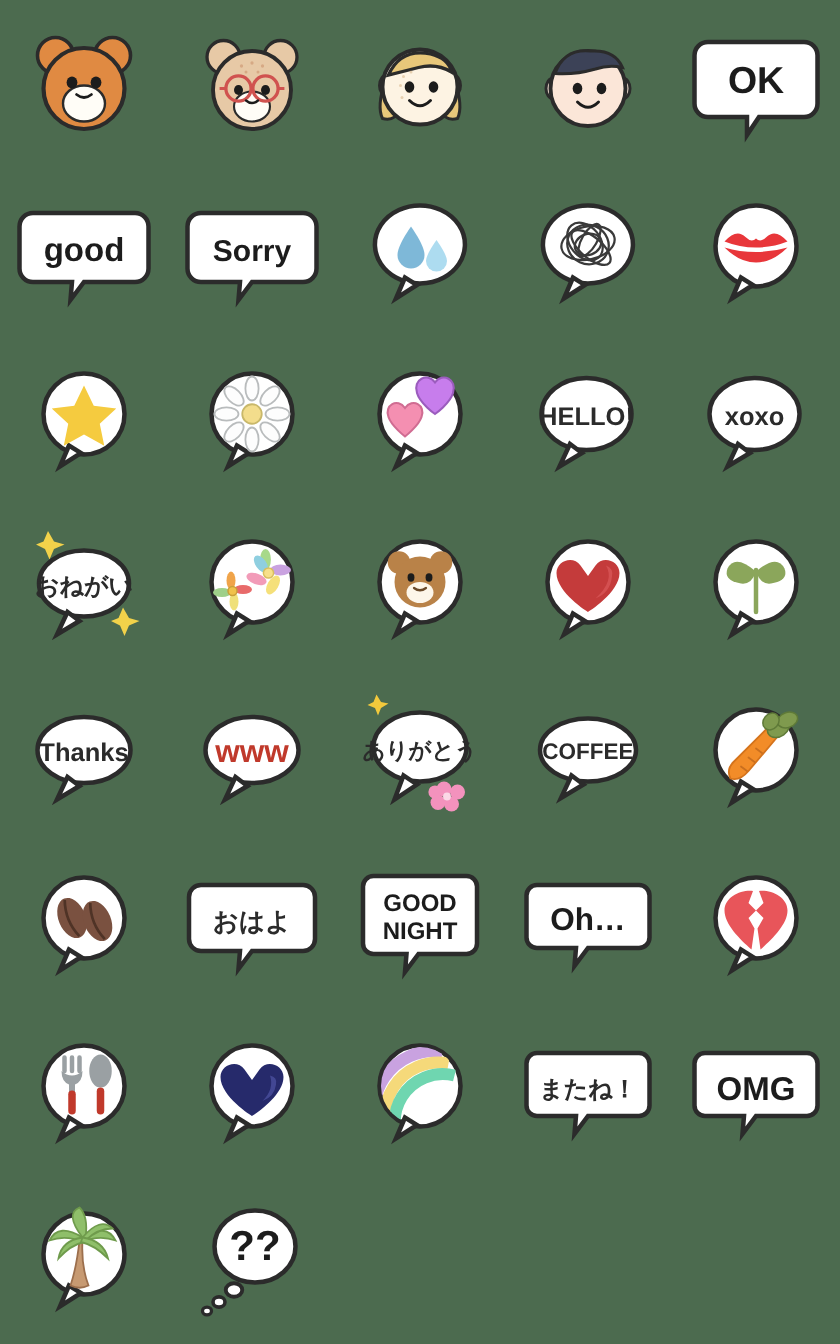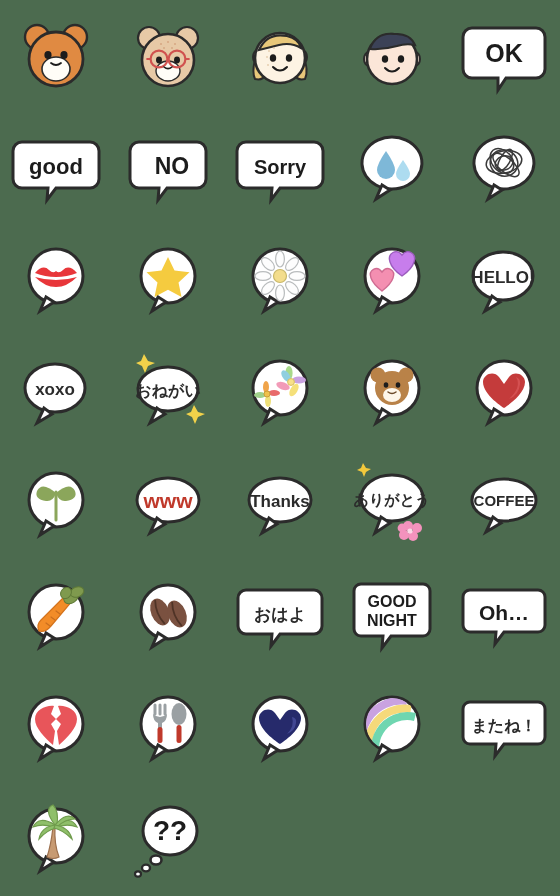--- a/index.html
+++ b/index.html
@@ -105,26 +105,20 @@
     </svg>
   </div>
 
   <div class="cell">
     <svg width="92" height="80" viewBox="0 0 92 80">
       <path d="M12 14 h68 a9 9 0 0 1 9 9 v28 a9 9 0 0 1 -9 9 h-34 l-9 12 l1 -12 h-26 a9 9 0 0 1 -9 -9 v-28 a9 9 0 0 1 9 -9 z" fill="#ffffff" stroke="#2b2b2b" stroke-width="3"></path>
       <text class="bt" x="46" y="46" text-anchor="middle" font-size="22" fill="#1c1c1c">good</text>
     </svg>
   </div>
 
-  <div class="cell">
-    <svg width="86" height="80" viewBox="0 0 86 80">
-      <path d="M14 14 h58 a9 9 0 0 1 9 9 v28 a9 9 0 0 1 -9 9 h-30 l-9 12 l1 -12 h-20 a9 9 0 0 1 -9 -9 v-28 a9 9 0 0 1 9 -9 z" fill="#ffffff" stroke="#2b2b2b" stroke-width="3"></path>
-      <text class="bt" x="47" y="46" text-anchor="middle" font-size="23" fill="#1c1c1c">NO</text>
-    </svg>
-  </div>
 
   <div class="cell">
     <svg width="92" height="80" viewBox="0 0 92 80">
       <path d="M12 14 h68 a9 9 0 0 1 9 9 v28 a9 9 0 0 1 -9 9 h-34 l-9 12 l1 -12 h-26 a9 9 0 0 1 -9 -9 v-28 a9 9 0 0 1 9 -9 z" fill="#ffffff" stroke="#2b2b2b" stroke-width="3"></path>
       <text class="bt" x="46" y="46" text-anchor="middle" font-size="20" fill="#1c1c1c">Sorry</text>
     </svg>
   </div>
 
   <div class="cell">
     <svg width="86" height="82" viewBox="0 0 86 82">
@@ -273,29 +267,29 @@
       <path d="M43 30 q-14 -12 -19 -2 q-3 8 9 10 q7 1 10 -8 z" fill="#8ba65b"></path>
       <path d="M43 30 q14 -12 19 -2 q3 8 -9 10 q-7 1 -10 -8 z" fill="#8ba65b"></path>
       <path d="M43 29 v28" stroke="#8ba65b" stroke-width="3" stroke-linecap="round"></path>
     </svg>
   </div>
 
   <div class="cell">
     <svg width="92" height="82" viewBox="0 0 92 82">
       <ellipse cx="46" cy="37" rx="31" ry="22" fill="#ffffff" stroke="#2b2b2b" stroke-width="3"></ellipse>
       <path d="M35 55 l-7 15 l15 -9 z" fill="#ffffff" stroke="#2b2b2b" stroke-width="3"></path>
-      <text class="bt" x="46" y="45" text-anchor="middle" font-size="21" fill="#c0392b">www</text>
+      <text class="bt" x="46" y="44" text-anchor="middle" font-size="17" fill="#2b2b2b">Thanks</text>
     </svg>
   </div>
 
   <div class="cell">
     <svg width="92" height="82" viewBox="0 0 92 82">
       <ellipse cx="46" cy="37" rx="31" ry="22" fill="#ffffff" stroke="#2b2b2b" stroke-width="3"></ellipse>
       <path d="M35 55 l-7 15 l15 -9 z" fill="#ffffff" stroke="#2b2b2b" stroke-width="3"></path>
-      <text class="bt" x="46" y="44" text-anchor="middle" font-size="17" fill="#2b2b2b">Thanks</text>
+      <text class="bt" x="46" y="45" text-anchor="middle" font-size="21" fill="#c0392b">www</text>
     </svg>
   </div>
 
   <div class="cell">
     <svg width="96" height="88" viewBox="0 0 96 88">
       <g>
         <path d="M17 8 l2 -5 l3 5 l5 1 l-5 3 l-2 5 l-2 -5 l-5 -2 z" fill="#f2c93c"></path>
       </g>
       <ellipse cx="48" cy="38" rx="31" ry="23" fill="#ffffff" stroke="#2b2b2b" stroke-width="3"></ellipse>
       <path d="M37 57 l-6 16 l15 -10 z" fill="#ffffff" stroke="#2b2b2b" stroke-width="3"></path>
@@ -423,20 +417,26 @@
   </div>
 
   <div class="cell">
     <svg width="92" height="80" viewBox="0 0 92 80">
       <path d="M12 14 h68 a7 7 0 0 1 7 7 v28 a7 7 0 0 1 -7 7 h-34 l-9 12 l1 -12 h-26 a7 7 0 0 1 -7 -7 v-28 a7 7 0 0 1 7 -7 z" fill="#ffffff" stroke="#2b2b2b" stroke-width="3"></path>
       <text class="bt" x="46" y="43" text-anchor="middle" font-size="16" fill="#2b2b2b">またね！</text>
     </svg>
   </div>
 
 
+  <div class="cell">
+    <svg width="92" height="80" viewBox="0 0 92 80">
+      <path d="M12 14 h68 a7 7 0 0 1 7 7 v28 a7 7 0 0 1 -7 7 h-34 l-9 12 l1 -12 h-26 a7 7 0 0 1 -7 -7 v-28 a7 7 0 0 1 7 -7 z" fill="#ffffff" stroke="#2b2b2b" stroke-width="3"></path>
+      <text class="bt" x="46" y="45" text-anchor="middle" font-size="22" fill="#1c1c1c">OMG</text>
+    </svg>
+  </div>
 
   <div class="cell">
     <svg width="86" height="82" viewBox="0 0 86 82">
       <circle cx="43" cy="37" r="27" fill="#ffffff" stroke="#2b2b2b" stroke-width="3"></circle>
       <path d="M33 58 l-6 14 l14 -9 z" fill="#ffffff" stroke="#2b2b2b" stroke-width="3"></path>
       <path d="M40 28 q-2 18 -6 30 q6 3 12 0 q-5 -13 -4 -30 z" fill="#c79a72" stroke="#9c6f4d" stroke-width="1.2"></path>
       <g fill="#8fbf6a" stroke="#6f9b4c" stroke-width="1.2">
         <path d="M42 26 q-16 -10 -22 2 q11 -4 22 1 z"></path>
         <path d="M42 26 q16 -10 22 2 q-11 -4 -22 1 z"></path>
         <path d="M42 26 q-12 -16 -2 -20 q6 6 4 20 z"></path>

